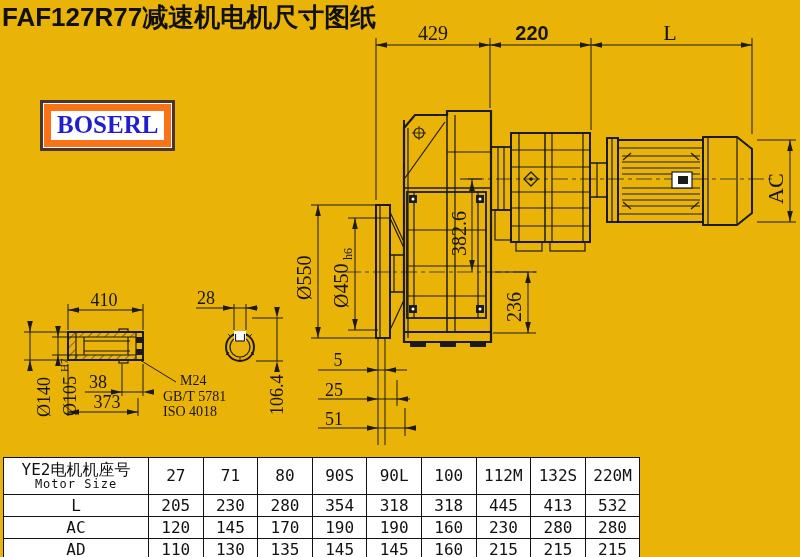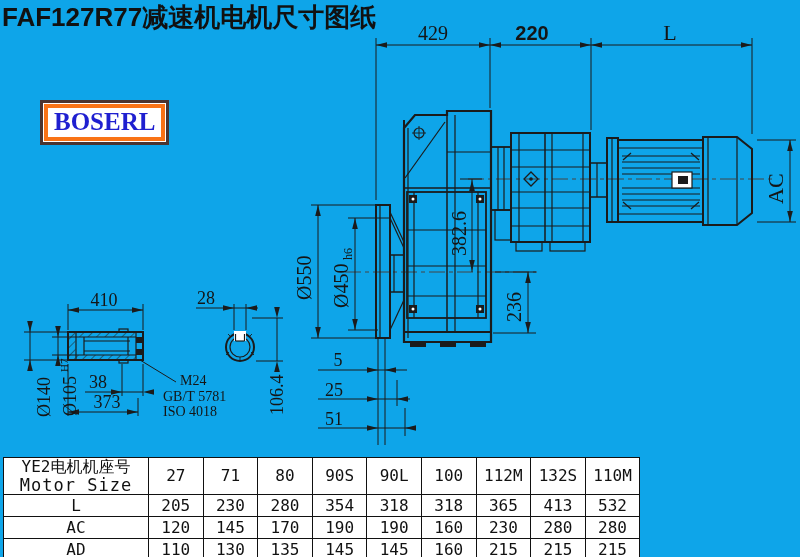--- a/index.html
+++ b/index.html
@@ -1,36 +1,36 @@
 <!DOCTYPE html>
 <html><head>
 <meta charset="utf-8">
 <style>
   html,body{margin:0;padding:0;background:#fff;}
-  #stage{position:relative;width:800px;height:557px;background:#0ea5e9;overflow:hidden;
+  #stage{position:relative;width:800px;height:557px;background:#eab308;overflow:hidden;
          font-family:"Liberation Sans",sans-serif;}
   #title{position:absolute;left:2px;top:0px;font-size:26px;font-weight:800;color:#111;
          letter-spacing:0px;white-space:nowrap;}
   #logo{position:absolute;left:40px;top:100px;border:3px solid #4b3430;background:#fff;padding:0;}
-  #logo .inner{border:4px solid #f97316;margin:1px;padding:0px 6px 2px 6px;
+  #logo .inner{border:7px solid #f97316;margin:1px;padding:0px 6px 2px 6px;
         font-family:"Liberation Serif",serif;font-weight:600;font-size:25px;color:#1f1fd0;line-height:27px;}
   svg{position:absolute;left:0;top:0;}
   svg text{fill:#151515;font-family:"Liberation Serif",serif;}
   .dimtxt{font-size:20px;}
   .dimtxt-sm{font-size:18px;}
   .note{font-size:14px;}
   .boldd{font-family:"Liberation Sans",sans-serif;font-weight:bold;font-size:20px;}
   table.spec{position:absolute;left:3px;top:457px;border-collapse:collapse;table-layout:fixed;
       width:637px;background:#fff;}
   table.spec td{border:1.6px solid #111;text-align:center;vertical-align:middle;
       font-family:"DejaVu Sans Mono","DejaVu Sans",monospace;font-size:16px;color:#111;
       height:21px;padding:0;line-height:1.1;}
   table.spec tr.hdr td{height:36px;}
   td.lblcell{font-size:16px;}
-  .hdr-l1{font-size:16px;} .hdr-l2{font-size:17px;letter-spacing:1px;}
+  .hdr-l1{font-size:16px;} .hdr-l2{font-size:12px;letter-spacing:1px;}
 </style>
 </head>
 <body>
 
 <div id="stage">
 
   <div id="title">FAF127R77减速机电机尺寸图纸</div>
 
   <div id="logo">
     <div class="inner">BOSERL</div>
@@ -370,31 +370,31 @@
         <div class="hdr-l2">Motor Size</div>
       </td>
       <td>27</td>
       <td>71</td>
       <td>80</td>
       <td>90S</td>
       <td>90L</td>
       <td>100</td>
       <td>112M</td>
       <td>132S</td>
-      <td>110M</td>
+      <td>220M</td>
     </tr>
     <tr>
       <td>L</td>
       <td>205</td>
       <td>230</td>
       <td>280</td>
       <td>354</td>
       <td>318</td>
       <td>318</td>
-      <td>365</td>
+      <td>445</td>
       <td>413</td>
       <td>532</td>
     </tr>
     <tr>
       <td>AC</td>
       <td>120</td>
       <td>145</td>
       <td>170</td>
       <td>190</td>
       <td>190</td>

